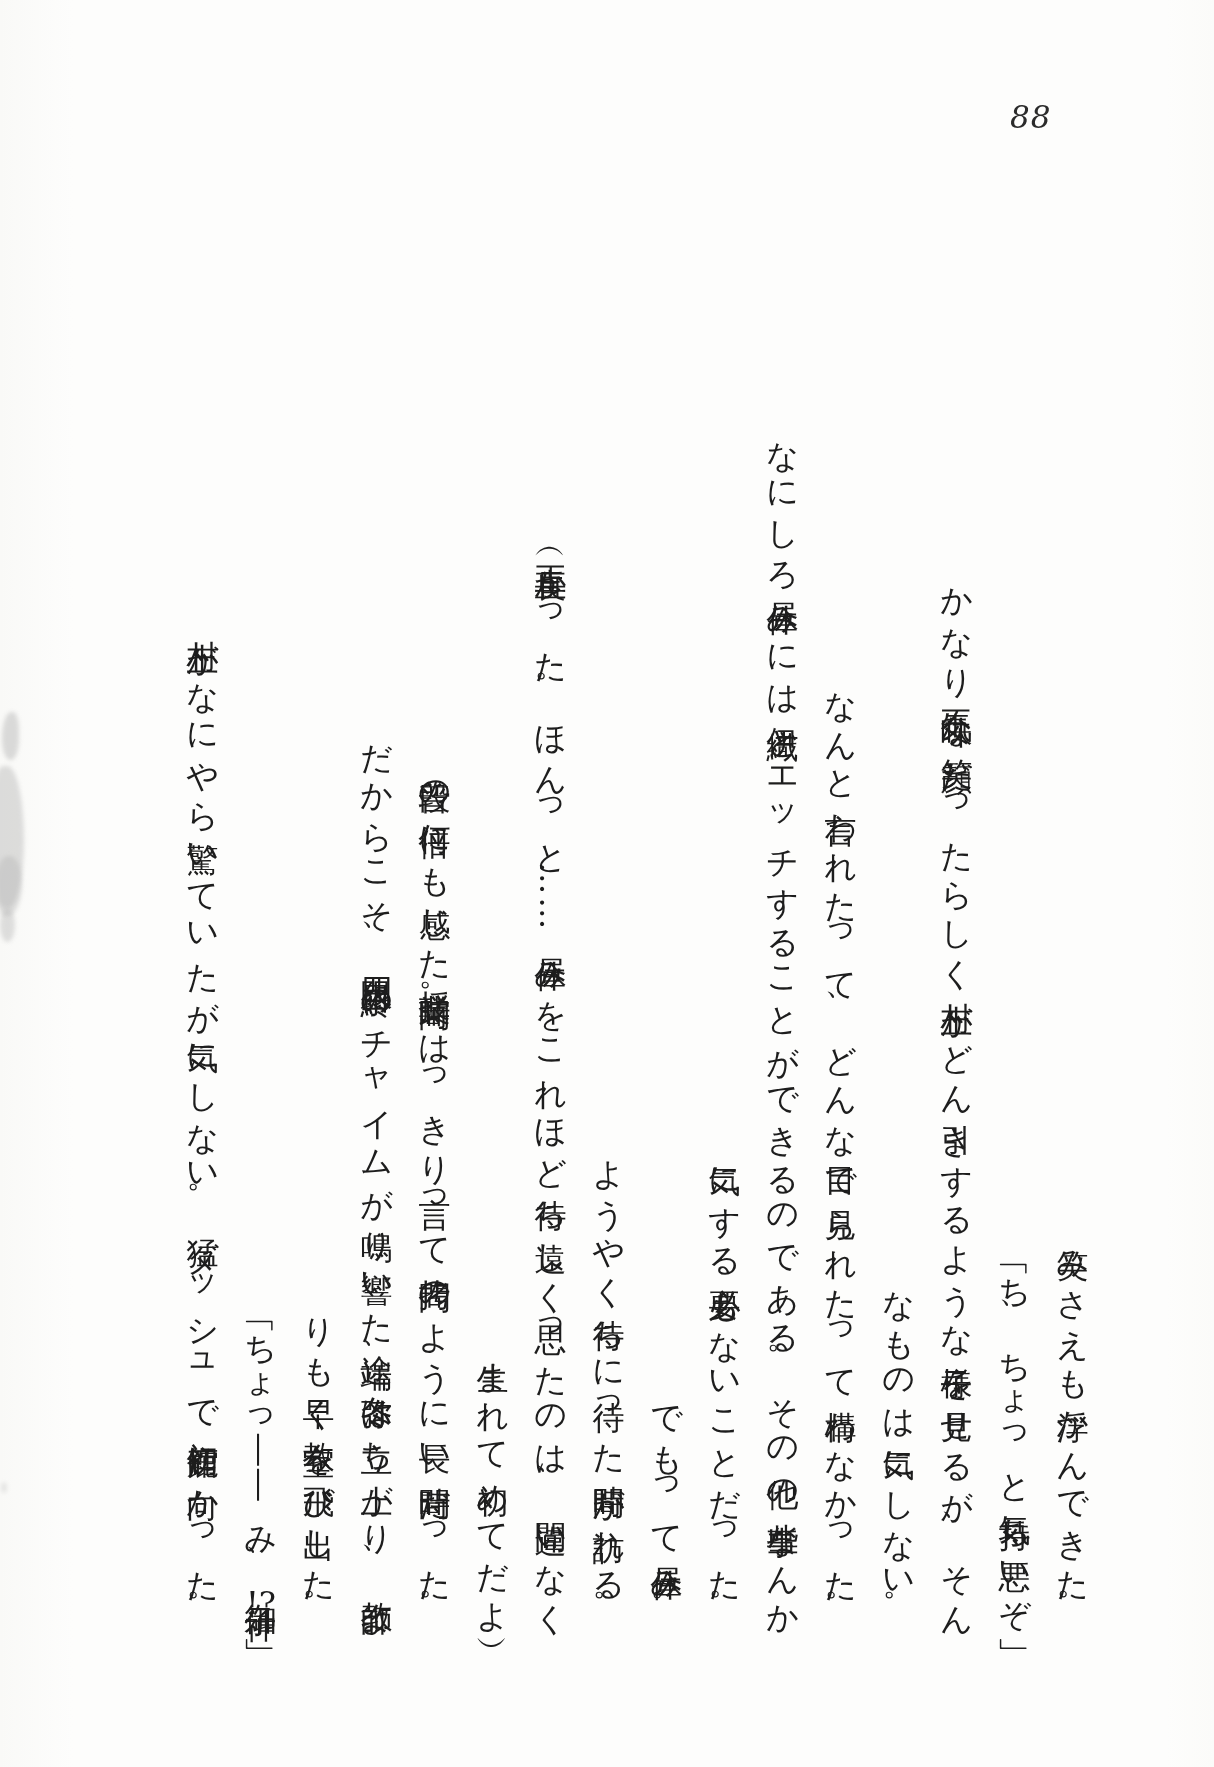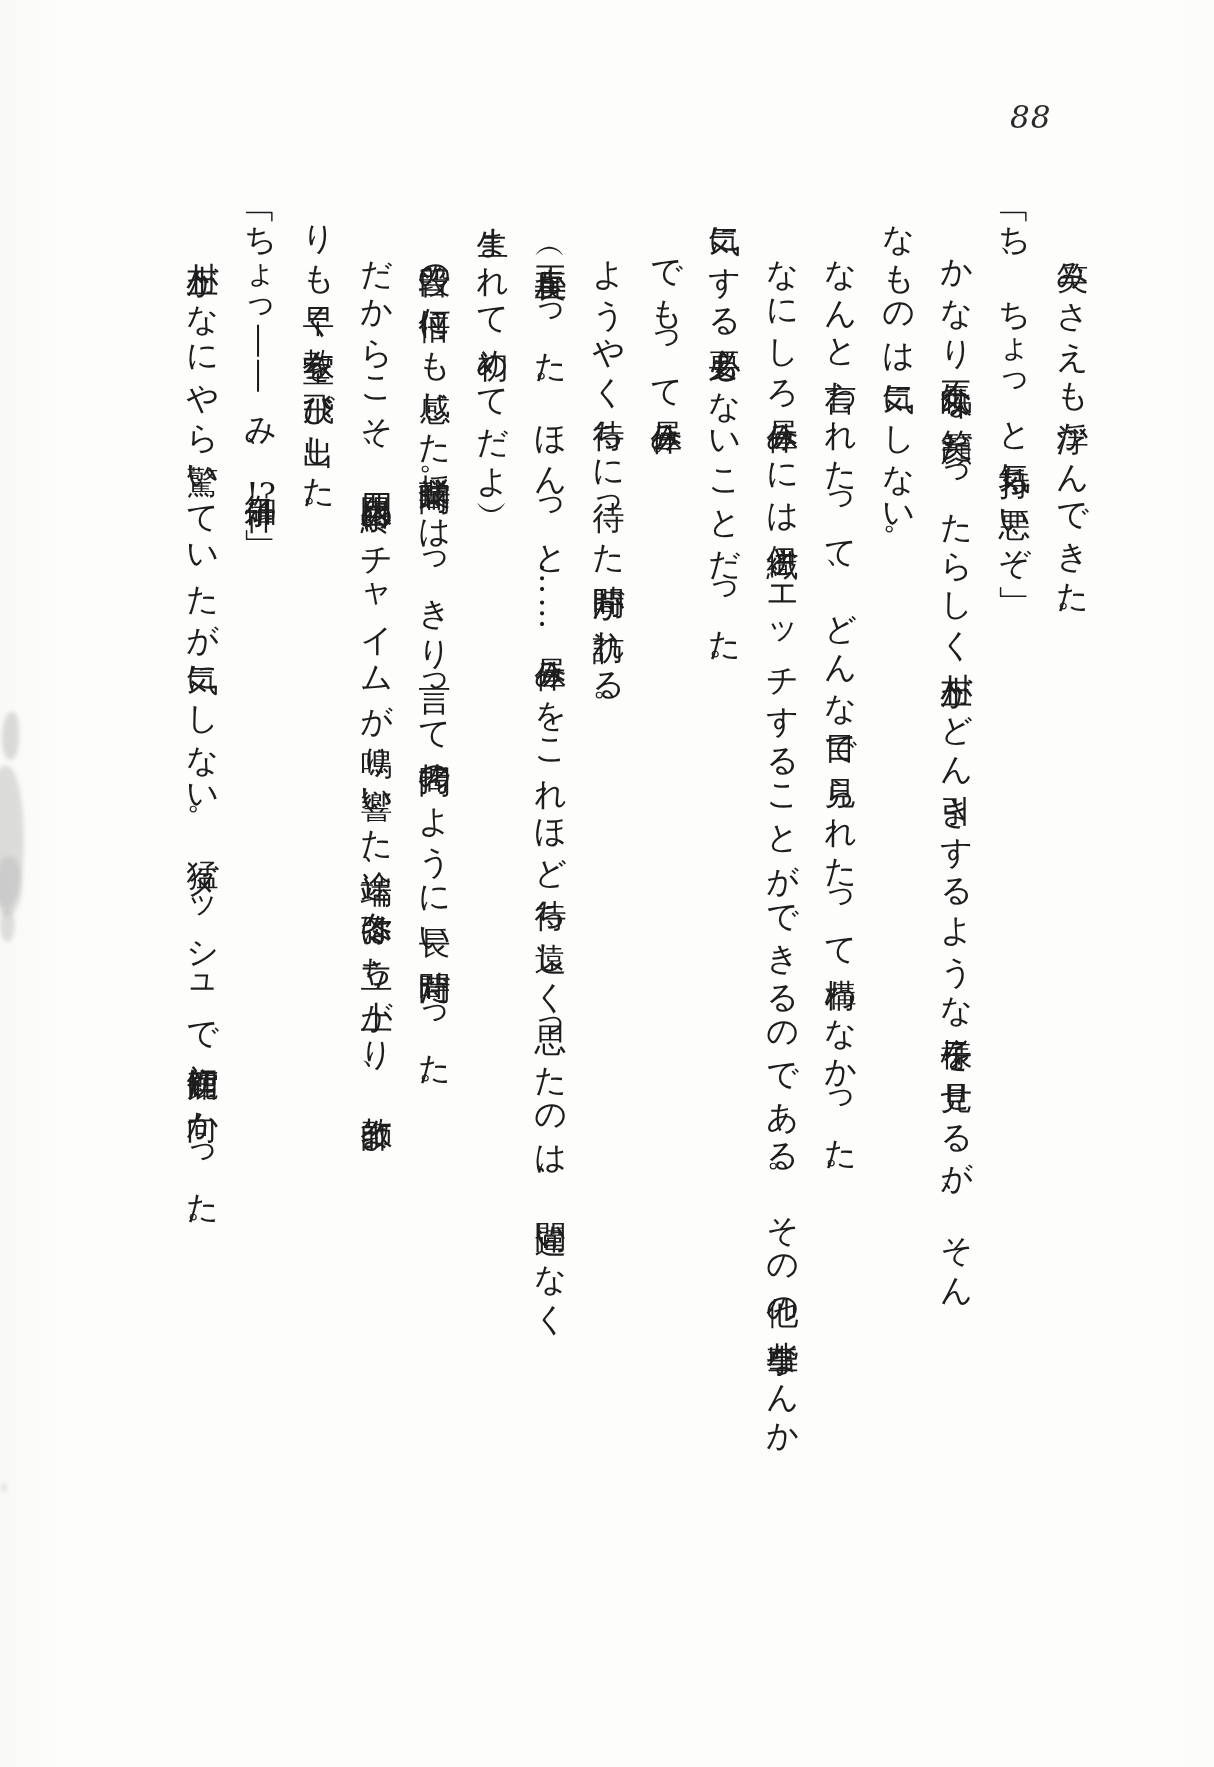--- a/index.html
+++ b/index.html
@@ -10,20 +10,21 @@
     width: 1214px;
     height: 1767px;
     background: #fcfcfb;
     position: relative;
     overflow: hidden;
   }
   .page {
     position: absolute;
     inset: 0;
     background: linear-gradient(90deg, #f9f9f7 0%, #fdfdfc 6%, #fdfdfc 96%, #fbfbf9 100%);
+    text-align: right;
   }
   .page-number {
     position: absolute;
     top: 99px;
     left: 1010px;
     font-family: "DejaVu Serif", "Liberation Serif", serif;
     font-style: italic;
     font-size: 31px;
     letter-spacing: 1px;
     color: #2b2b2b;

